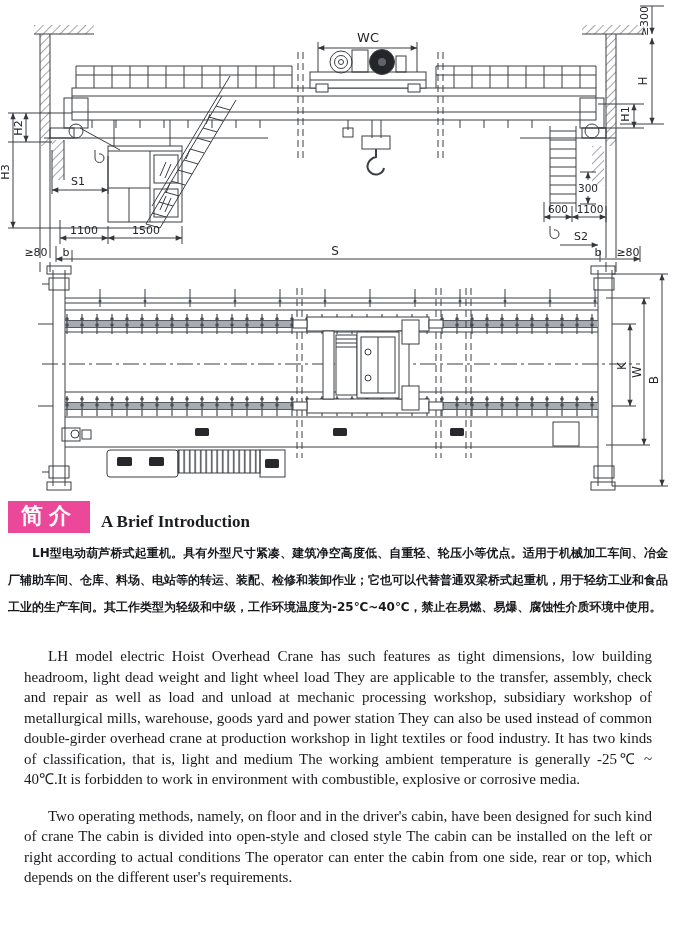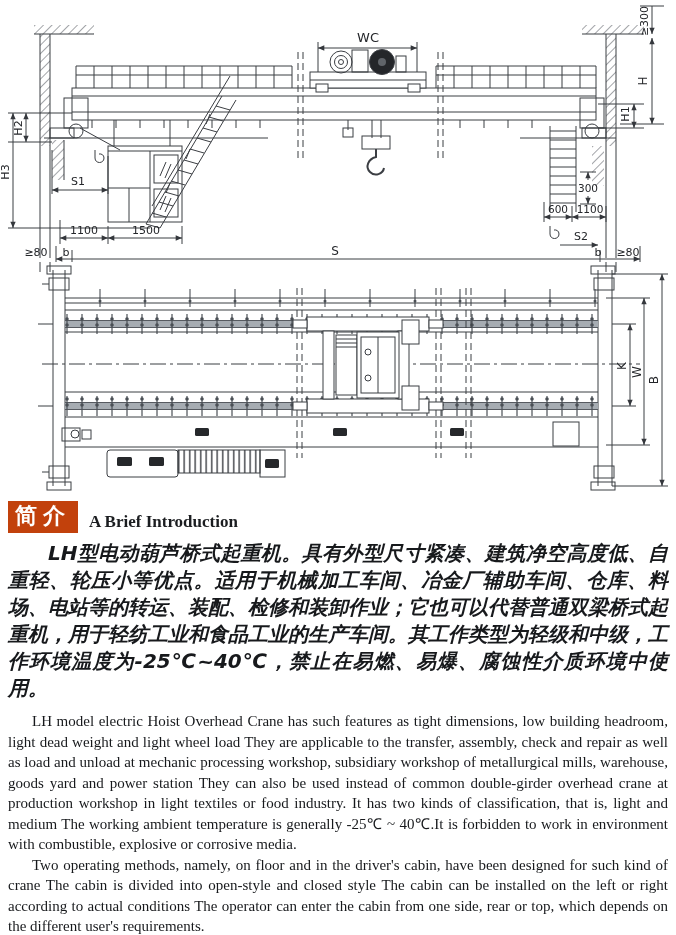--- a/index.html
+++ b/index.html
@@ -4,32 +4,32 @@
 <style>
   html,body{margin:0;padding:0;}
   body{
     width:676px;height:935px;background:#ffffff;overflow:hidden;
     font-family:"Liberation Sans",sans-serif;color:#1b1d20;
   }
   .diagram{display:block;}
   svg text{font-family:"DejaVu Sans",sans-serif;fill:#24262a;}
   .intro-head{display:flex;align-items:flex-end;gap:11px;padding:3px 8px 0;height:36px;}
   .badge{
-    background:#c2410c;color:#ffffff;font-family:"DejaVu Sans",sans-serif;
-    font-weight:700;font-size:22px;line-height:1;padding:4px 7px 6px;letter-spacing:6px;
+    background:#ec4899;color:#ffffff;font-family:"DejaVu Sans",sans-serif;
+    font-weight:700;font-size:22px;line-height:1;padding:4px 13px 6px;letter-spacing:6px;
   }
   .intro-title{font-family:"Liberation Serif",serif;font-weight:700;font-size:17px;padding-bottom:1px;}
   .zh-block{padding:7px 8px 0;}
   .zh-block p{
-    margin:0;text-indent:2em;font-size:20px;line-height:27px;font-weight:700;
-    text-align:justify;font-family:"DejaVu Sans",sans-serif;color:#17191c;font-style:italic;
+    margin:0;text-indent:2em;font-size:12px;line-height:27px;font-weight:700;
+    text-align:justify;font-family:"DejaVu Sans",sans-serif;color:#17191c;
   }
   .en-block{padding:9px 8px 0;}
   .en-block p{
-    margin:0;text-indent:1.6em;font-size:15px;line-height:20.5px;
+    margin:16px;text-indent:1.6em;font-size:15px;line-height:20.5px;
     text-align:justify;font-family:"Liberation Serif",serif;color:#17191c;
   }
 </style>
 </head>
 <body>
 
 <svg class="diagram" width="676" height="262" viewBox="0 0 676 262">
   <defs>
     <pattern id="hatch" patternUnits="userSpaceOnUse" width="6" height="6" patternTransform="rotate(45)">
       <line x1="0" y1="0" x2="0" y2="6" stroke="#565a60" stroke-width="1.1"></line>

